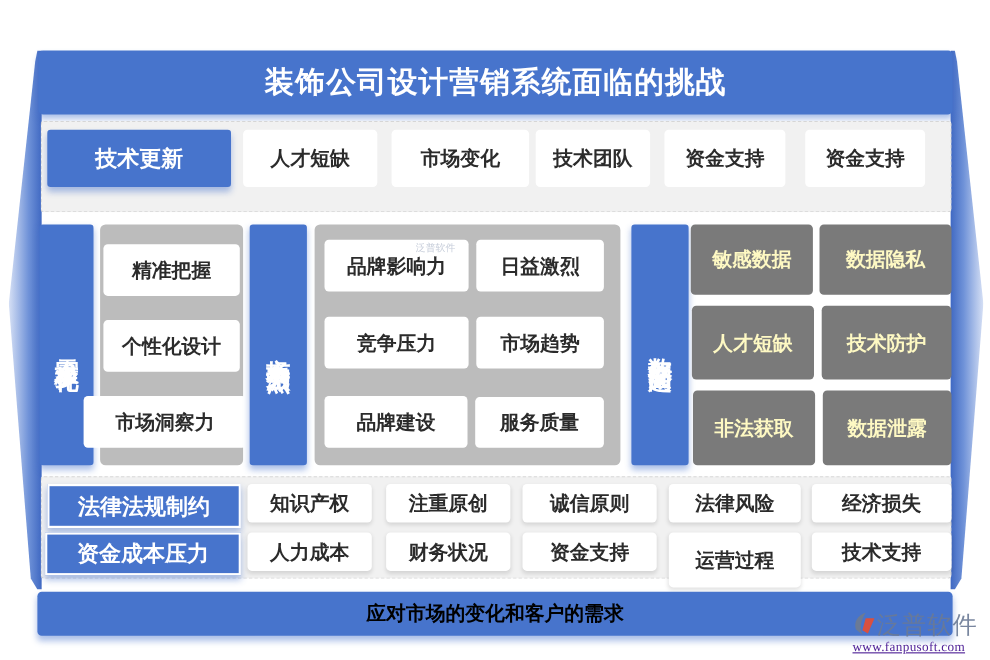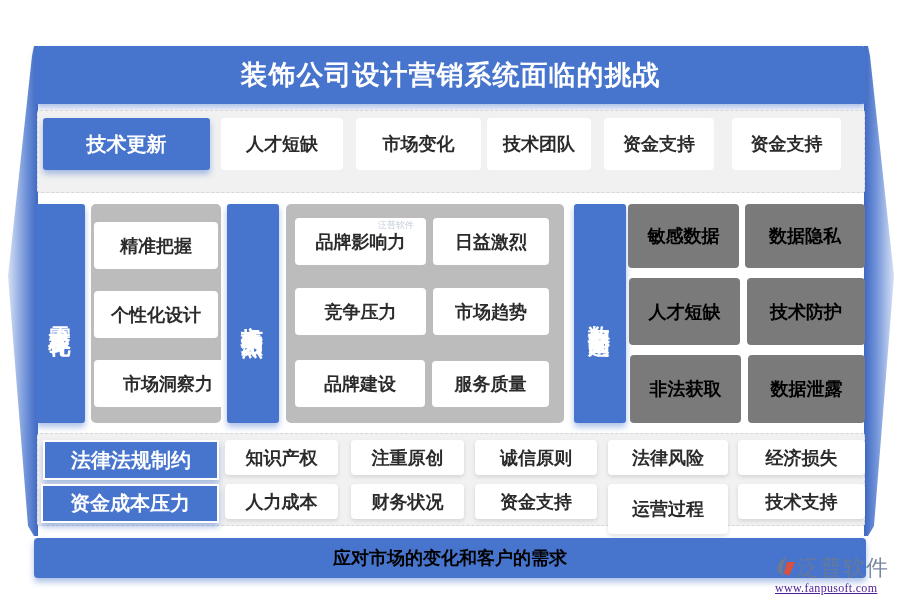--- a/index.html
+++ b/index.html
@@ -33,21 +33,21 @@
   .white-box {
     position: absolute; background: #ffffff; color: #2b2b2b;
     border-radius: 4px; display: flex; align-items: center; justify-content: center;
     font-size: 18px; font-weight: bold;
   }
   .white-box.shadow { box-shadow: 0 2px 4px rgba(0,0,0,0.12); }
 
   .gray-bg { position: absolute; background: #bcbcbc; border-radius: 5px; }
 
   .dark-box {
-    position: absolute; background: #7a7a7a; color: #000000;
+    position: absolute; background: #7a7a7a; color: #fef9c3;
     border-radius: 4px; display: flex; align-items: center; justify-content: center;
     font-size: 18px; font-weight: bold;
   }
 
   .vertical {
     writing-mode: vertical-rl; text-orientation: upright;
     font-size: 22px; letter-spacing: 2px; line-height: 1;
   }
 
   .footer {
@@ -114,21 +114,21 @@
 <div class="white-box" style="left:487px; top:118px; width:104px; height:52px;">技术团队</div>
 <div class="white-box" style="left:604px; top:118px; width:110px; height:52px;">资金支持</div>
 <div class="white-box" style="left:732px; top:118px; width:109px; height:52px;">资金支持</div>
 
 <div class="blue-box" style="left:36px; top:204px; width:49px; height:219px;">
   <span class="vertical">需求多样化</span>
 </div>
 <div class="gray-bg" style="left:91px; top:204px; width:130px; height:219px;"></div>
 <div class="white-box" style="left:94px; top:222px; width:124px; height:47px;">精准把握</div>
 <div class="white-box" style="left:94px; top:291px; width:124px; height:47px;">个性化设计</div>
-<div class="white-box" style="left:94px; top:360px; width:148px; height:47px;">市场洞察力</div>
+<div class="white-box" style="left:76px; top:360px; width:148px; height:47px;">市场洞察力</div>
 
 <div class="blue-box" style="left:227px; top:204px; width:52px; height:219px;">
   <span class="vertical">市场竞争激烈</span>
 </div>
 <div class="gray-bg" style="left:286px; top:204px; width:278px; height:219px;"></div>
 <div class="white-box" style="left:295px; top:218px; width:131px; height:47px;">品牌影响力</div>
 <div class="white-box" style="left:433px; top:218px; width:116px; height:47px;">日益激烈</div>
 <div class="white-box" style="left:295px; top:288px; width:131px; height:47px;">竞争压力</div>
 <div class="white-box" style="left:433px; top:288px; width:116px; height:47px;">市场趋势</div>
 <div class="white-box" style="left:295px; top:360px; width:130px; height:47px;">品牌建设</div>

